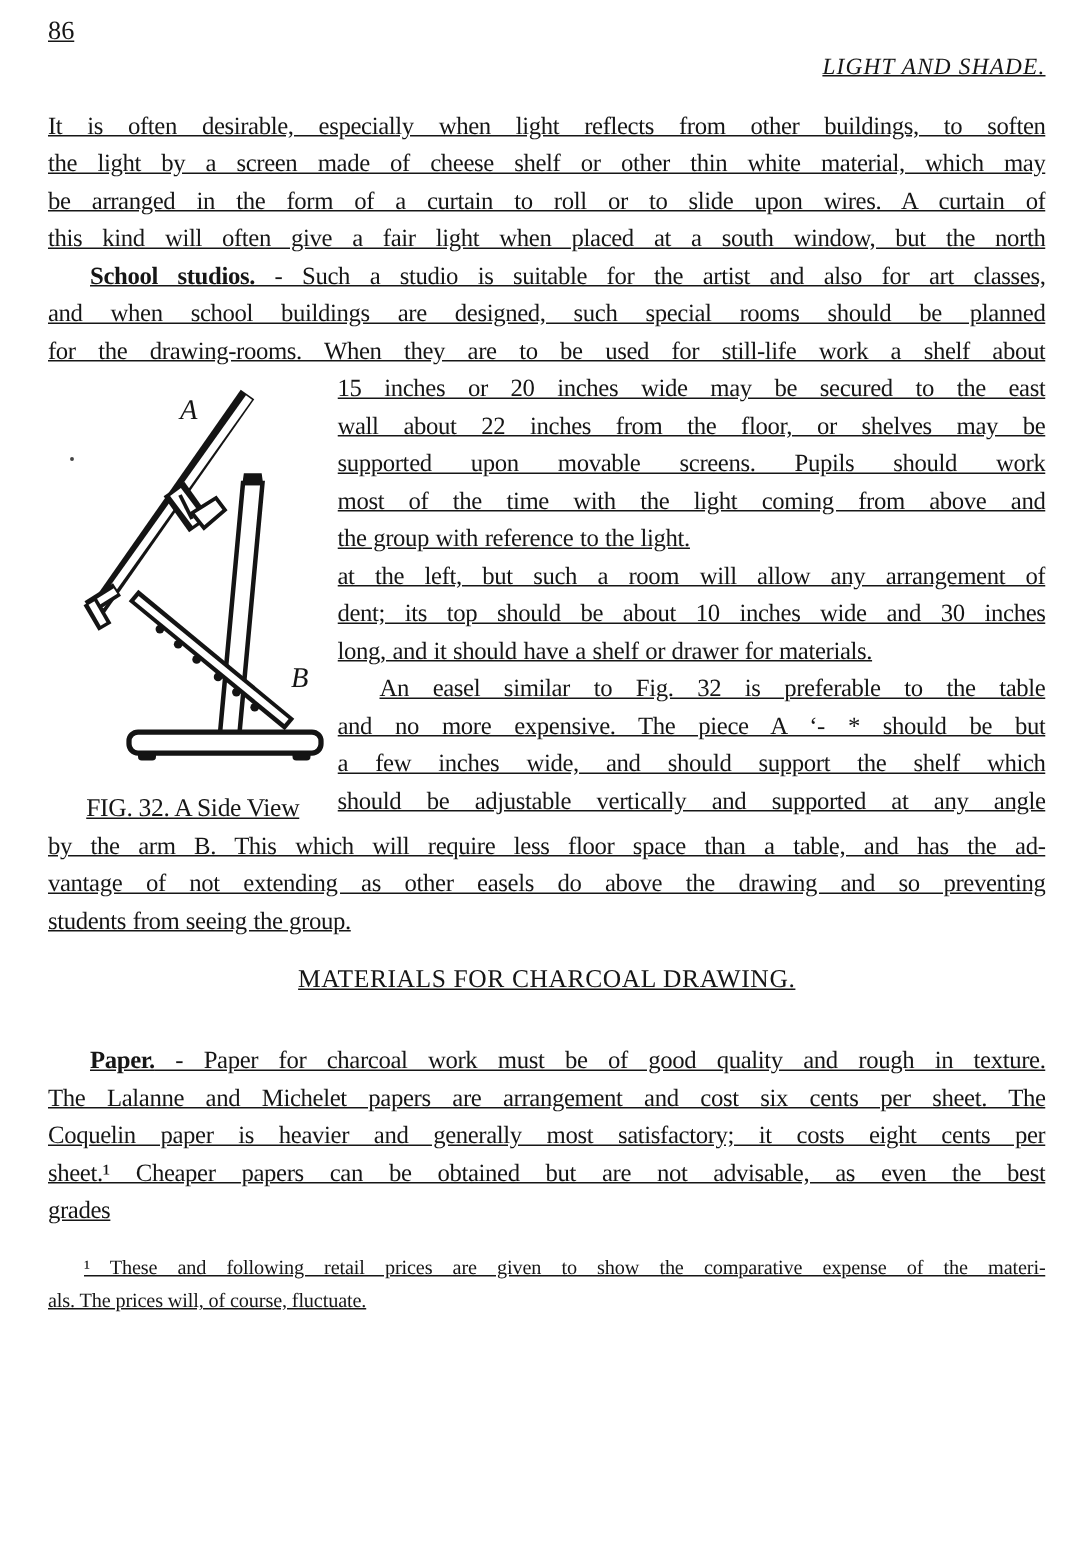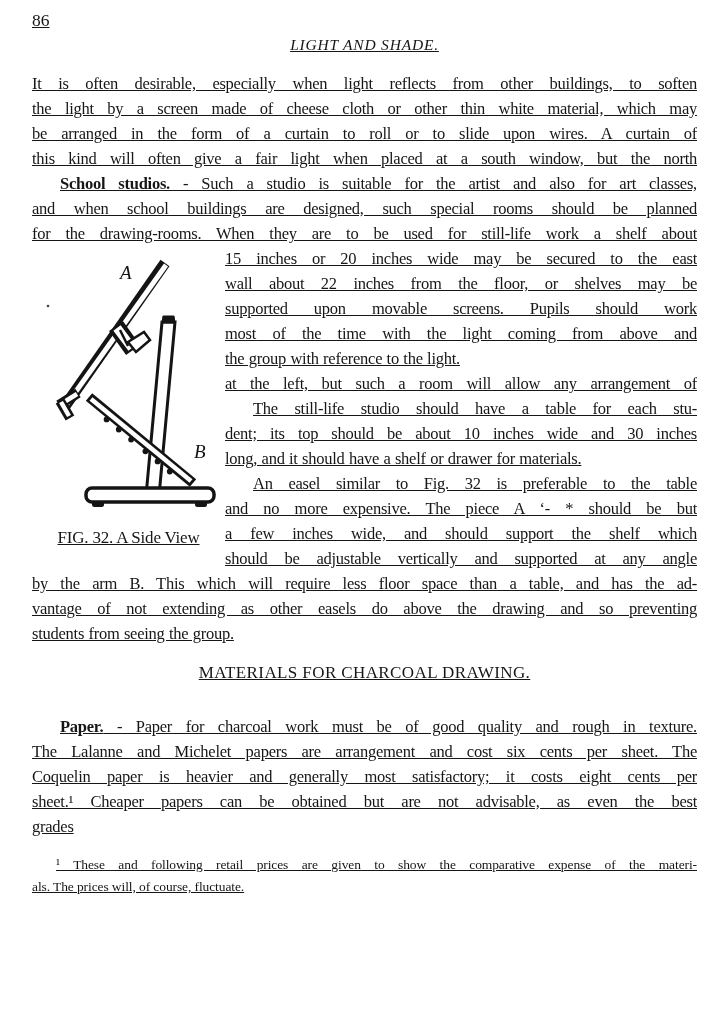--- a/index.html
+++ b/index.html
@@ -4,21 +4,21 @@
 <style>
   html,body{margin:0;padding:0;}
   body{
     width:728px;height:1033px;background:#ffffff;color:#161616;
     font-family:"Liberation Serif", serif;
     -webkit-font-smoothing:antialiased;
   }
   .page{padding:8px 31px 0 32px;text-decoration:underline;}
   .pagenum{font-size:17.5px;height:24px;line-height:24px;}
   .running-head{
-    font-style:italic;font-size:15.5px;text-align:center;height:26px;line-height:26px;
+    font-style:italic;font-size:15.5px;text-align:right;height:26px;line-height:26px;
     letter-spacing:0.8px;margin-bottom:13px;
   }
   .ln{
     font-size:16.5px;letter-spacing:-0.25px;word-spacing:0.5px;
     height:25px;line-height:25px;overflow:hidden;
     text-align:justify;text-align-last:justify;
   }
   .ln.end{text-align-last:left;}
   .ln.ind{text-indent:28px;}
   b{font-weight:bold;}
@@ -48,21 +48,21 @@
 </head>
 <body>
 
 <div class="page">
 
   <div class="pagenum">86</div>
   <div class="running-head">LIGHT AND SHADE.</div>
 
   <div>
     <div class="ln">It is often desirable, especially when light reflects from other buildings, to soften</div>
-    <div class="ln">the light by a screen made of cheese cloth or other thin white material, which may</div>
+    <div class="ln">the light by a screen made of cheese shelf or other thin white material, which may</div>
     <div class="ln">be arranged in the form of a curtain to roll or to slide upon wires. A curtain of</div>
     <div class="ln">this kind will often give a fair light when placed at a south window, but the north</div>
   </div>
 
   <div>
     <div class="ln ind"><b>School studios.</b><span> - Such a studio is suitable for the artist and also for art classes,</span></div>
     <div class="ln">and when school buildings are designed, such special rooms should be planned</div>
     <div class="ln">for the drawing-rooms. When they are to be used for still-life work a shelf about</div>
   </div>
 
@@ -120,21 +120,20 @@
       </svg>
       <div class="fig-caption">FIG. 32. A Side View</div>
     </div>
     <div class="col">
       <div class="ln">15 inches or 20 inches wide may be secured to the east</div>
       <div class="ln">wall about 22 inches from the floor, or shelves may be</div>
       <div class="ln">supported upon movable screens. Pupils should work</div>
       <div class="ln">most of the time with the light coming from above and</div>
       <div class="ln end">the group with reference to the light.</div>
       <div class="ln">at the left, but such a room will allow any arrangement of</div>
-      <div class="ln ind">The still-life studio should have a table for each stu-</div>
       <div class="ln">dent; its top should be about 10 inches wide and 30 inches</div>
       <div class="ln end">long, and it should have a shelf or drawer for materials.</div>
       <div class="ln ind">An easel similar to Fig. 32 is preferable to the table</div>
       <div class="ln">and no more expensive. The piece A ‘- * should be but</div>
       <div class="ln">a few inches wide, and should support the shelf which</div>
       <div class="ln">should be adjustable vertically and supported at any angle</div>
     </div>
   </div>
 
   <div class="tail">

